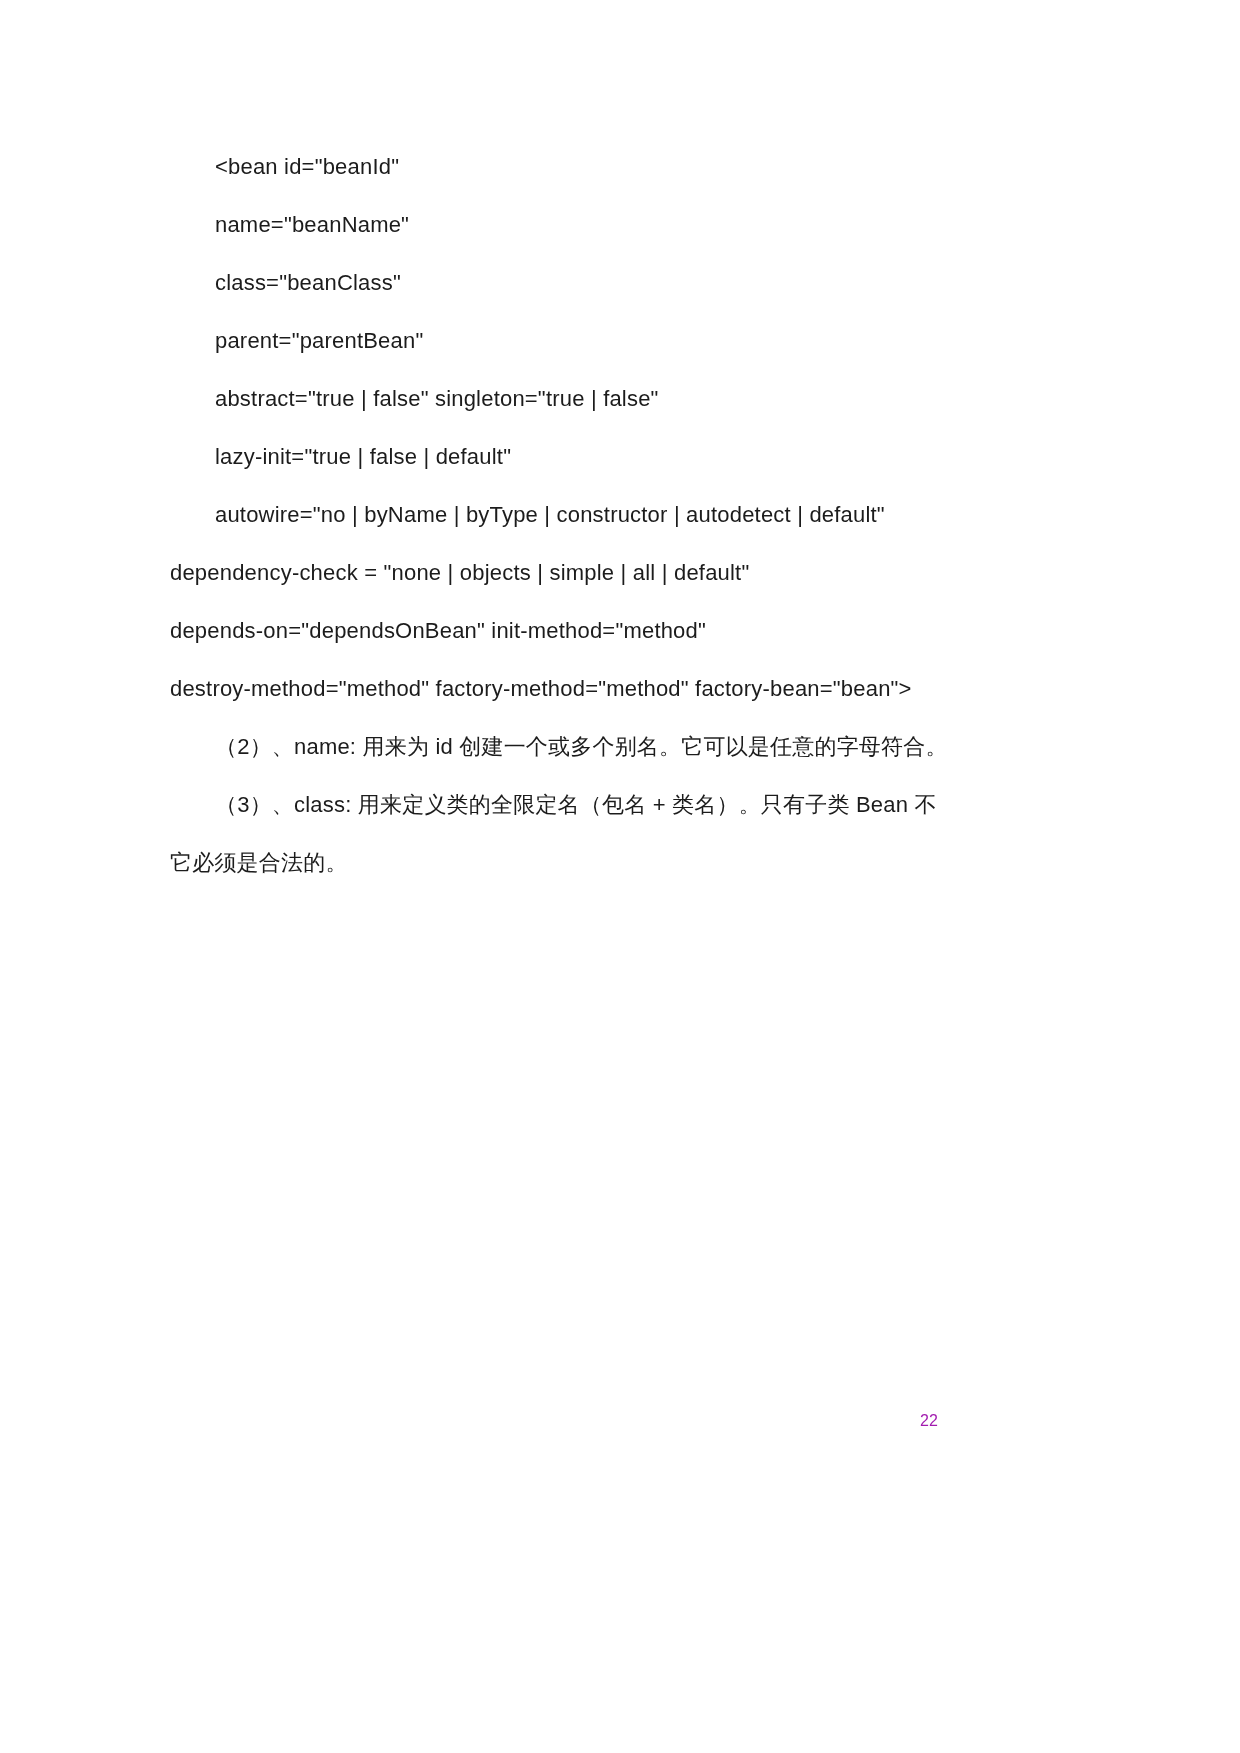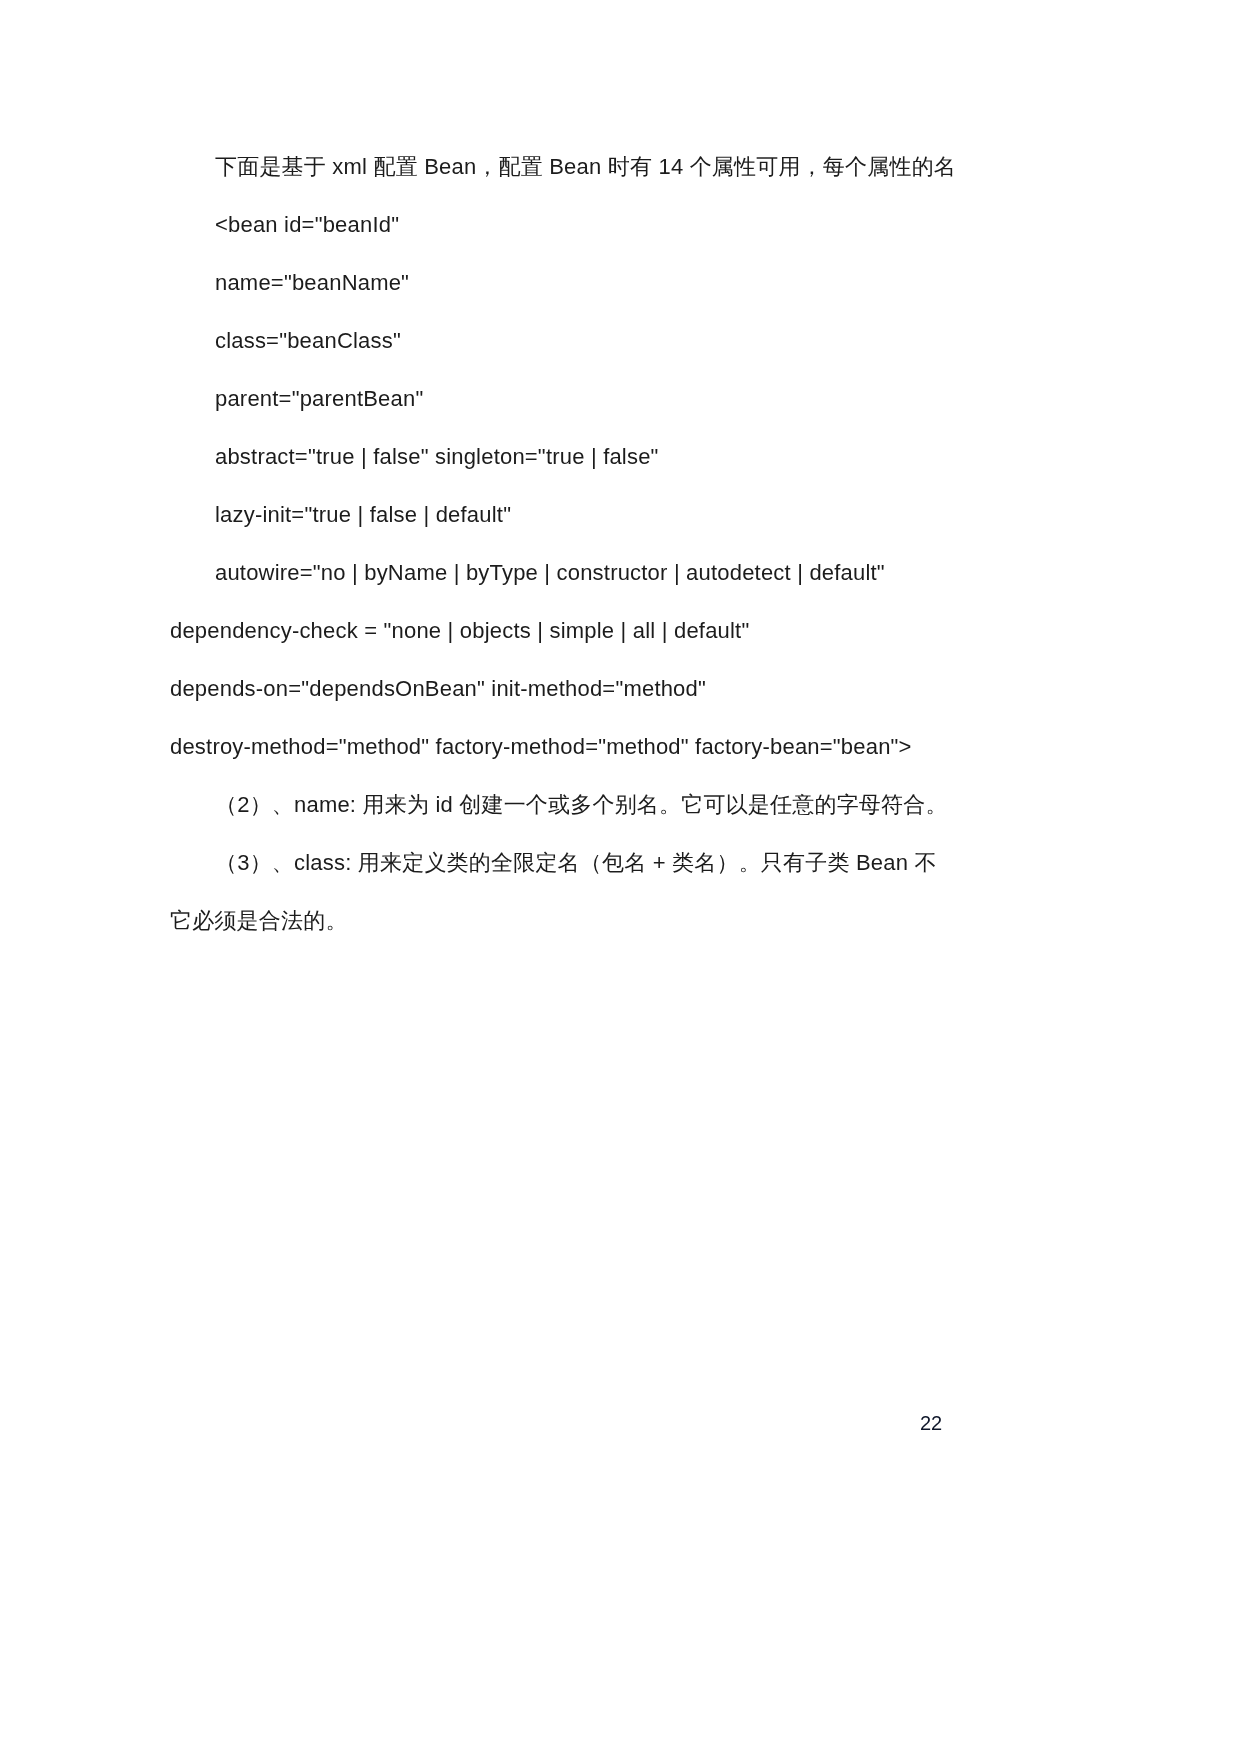--- a/index.html
+++ b/index.html
@@ -34,30 +34,29 @@
     letter-spacing: 0.2px;
     color: #1c1c1c;
   }
   .line.indent {
     padding-left: 45px;
   }
   .page-number {
     position: absolute;
     left: 920px;
     top: 1412px;
-    font-size: 20px;
-    color: #0f172a;
+    font-size: 16px;
+    color: #a21caf;
   }
 </style>
 </head>
 <body>
 
 <div class="page">
   <div class="content">
-      <div class="line indent">下面是基于 xml 配置 Bean，配置 Bean 时有 14 个属性可用，每个属性的名</div>
       <div class="line indent">&lt;bean id="beanId"</div>
       <div class="line indent">name="beanName"</div>
       <div class="line indent">class="beanClass"</div>
       <div class="line indent">parent="parentBean"</div>
       <div class="line indent">abstract="true | false" singleton="true | false"</div>
       <div class="line indent">lazy-init="true | false | default"</div>
       <div class="line indent">autowire="no | byName | byType | constructor | autodetect | default"</div>
       <div class="line">dependency-check = "none | objects | simple | all | default"</div>
       <div class="line">depends-on="dependsOnBean" init-method="method"</div>
       <div class="line">destroy-method="method" factory-method="method" factory-bean="bean"&gt;</div>

